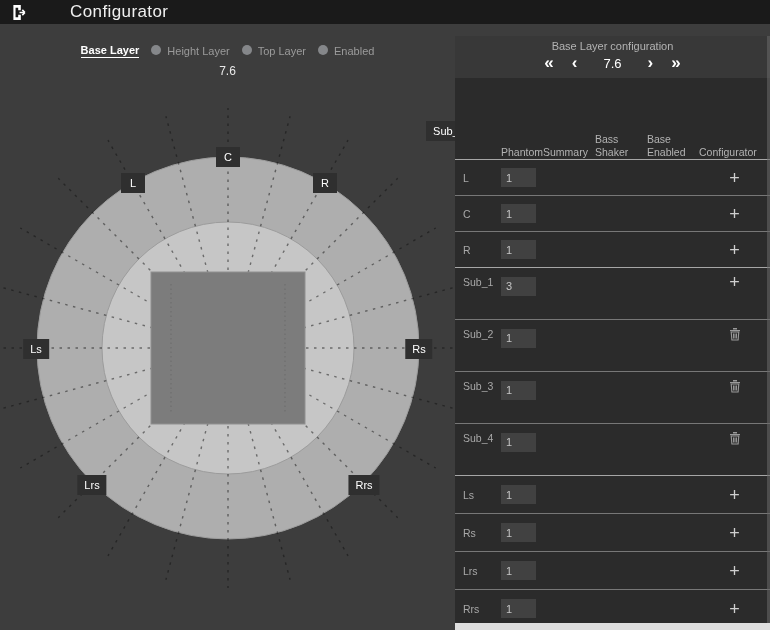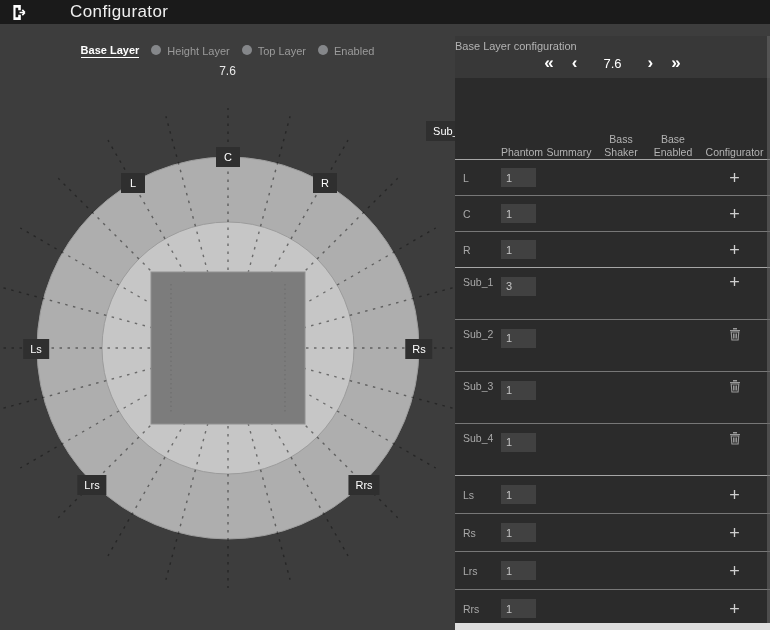--- a/index.html
+++ b/index.html
@@ -20,28 +20,28 @@
   .tab.active .label{border-bottom:1px solid #fff;padding-bottom:1px;}
   .layer-value{position:absolute;left:0;top:28px;width:455px;text-align:center;color:#e8e8e8;font-size:12px;}
 
   .diagram-svg{position:absolute;left:0;top:0;}
   .spk{position:absolute;transform:translate(-50%,-50%);background:#2f2f2f;color:#fff;
        font-size:11px;padding:4px 7px;min-width:10px;text-align:center;cursor:pointer;white-space:nowrap;}
 
   
   .panel{position:absolute;left:455px;top:36px;width:315px;height:594px;background:#2b2b2b;}
   .panel-head{position:absolute;left:0;top:0;width:315px;height:42px;background:#383838;}
-  .panel-title{text-align:left;color:#b3b3b3;font-size:11px;padding-top:4px;}
+  .panel-title{text-align:center;color:#b3b3b3;font-size:11px;padding-top:4px;}
   .panel-nav{display:flex;justify-content:center;align-items:center;gap:14px;margin-top:2px;color:#fff;}
   .nav-btn{color:#fff;font-size:17px;font-weight:bold;line-height:18px;cursor:pointer;padding:0 2px;}
   .nav-value{color:#fff;font-size:13px;margin:0 10px;}
 
   .grid-cols{display:grid;grid-template-columns:38px 42px 52px 52px 52px 1fr;align-items:center;padding-left:8px;}
   .col-head{position:absolute;left:0;top:42px;width:307px;height:81px;align-items:end;padding-bottom:7px;}
-  .col-head .h{color:#b3b3b3;font-size:10.5px;text-align:center;line-height:1.25;}
+  .col-head .h{color:#b3b3b3;font-size:10.5px;line-height:1.25;}
 
   .rows{position:absolute;left:0;top:123px;width:315px;}
   .row{width:307px;border-top:1px solid #777;}
   .row.group{border-top:1px solid #a6a6a6;}
   .row.size-s{height:35px;}
   .row.size-m{height:37px;}
   .row.size-l{height:51px;align-items:start;}
   .row.size-l > *{margin-top:8px;}
   .row .lbl{color:#a8a8a8;font-size:10.5px;}
   .mw-input{width:30px;height:19px;background:#414141;border:none;color:#c5c5c5;font-size:11px;

